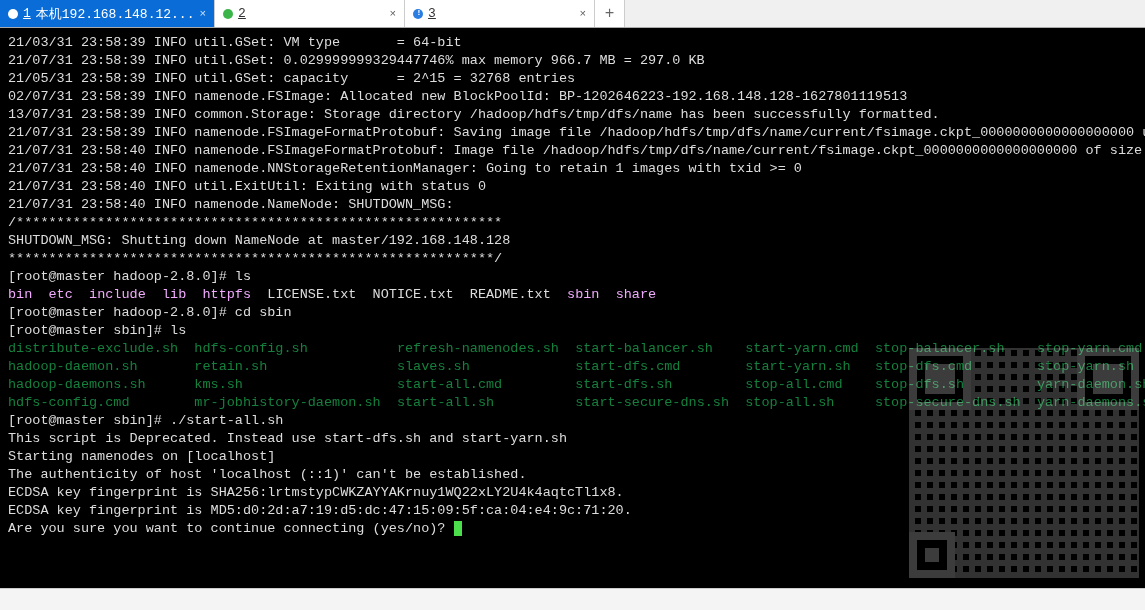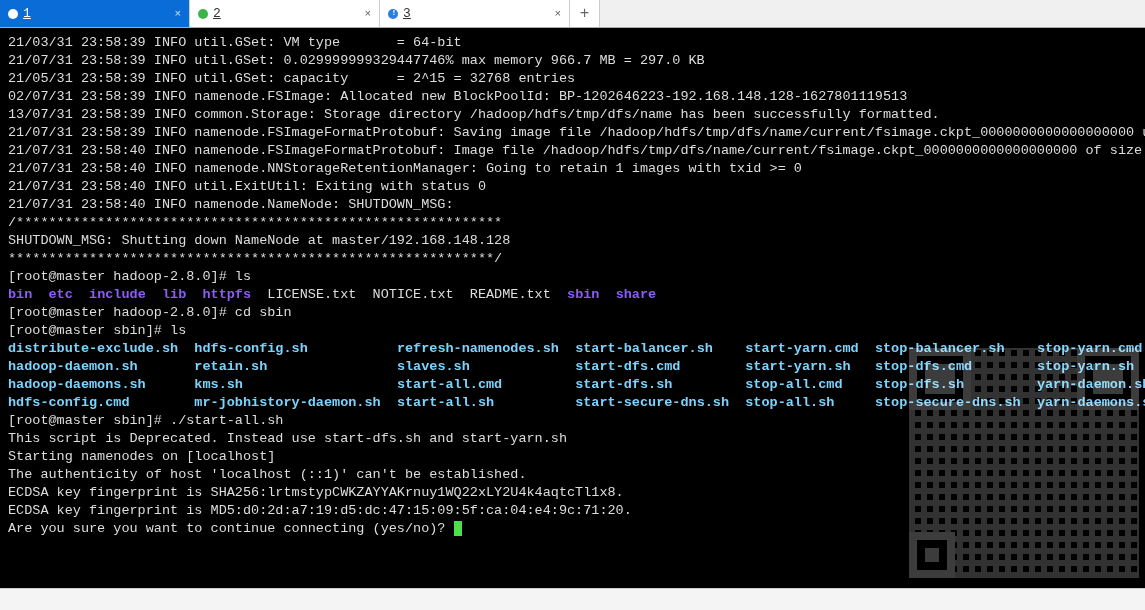--- a/index.html
+++ b/index.html
@@ -59,22 +59,22 @@
 }
 .terminal {
   background: #000;
   color: #ddd;
   padding: 6px 8px 4px 8px;
   line-height: 18px;
   white-space: pre;
   font-size: 13.5px;
   letter-spacing: 0;
 }
-.cyan { color: #8b5cf6; font-weight: bold; }
-.green { color: #7dd3fc; font-weight: bold; }
+.cyan { color: #f0abfc; font-weight: normal; }
+.green { color: #15803d; font-weight: normal; }
 .cursor {
   display: inline-block;
   width: 8px;
   height: 15px;
   background: #4be04b;
   vertical-align: text-bottom;
 }
 .qr {
   position: absolute;
   right: 6px;
@@ -110,20 +110,21 @@
   padding: 2px 8px;
 }
 </style>
 </head>
 <body>
 
 <div class="tab-bar">
   <div class="tab active">
     <span class="dot"></span>
     <span class="num">1</span>
+    <span class="label">本机192.168.148.12...</span>
     <span class="close">×</span>
   </div>
   <div class="tab">
     <span class="dot green"></span>
     <span class="num">2</span>
     <span class="close">×</span>
   </div>
   <div class="tab">
     <span class="dot blue"></span>
     <span class="num">3</span>

